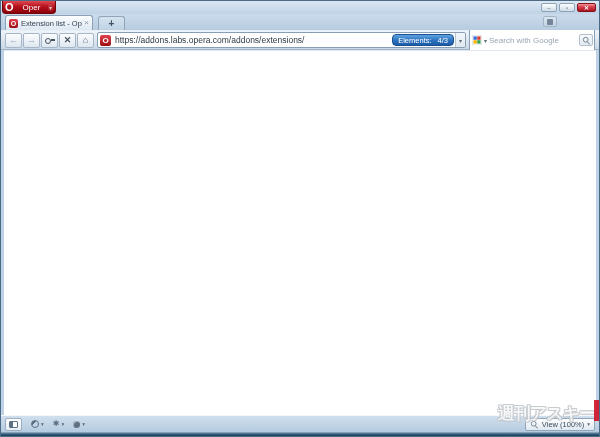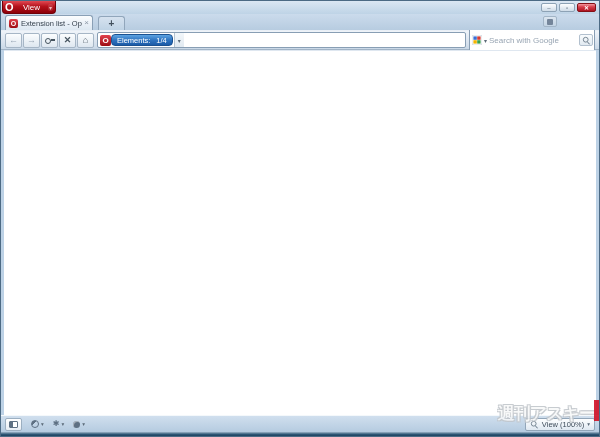--- a/index.html
+++ b/index.html
@@ -154,21 +154,21 @@
     background:#cf1126; opacity:.9; }
 </style>
 </head>
 <body>
 
 <div class="window">
 
   <div class="titlebar">
     <div class="menu-btn">
       <span class="menu-o">O</span>
-      <span class="menu-label">View</span>
+      <span class="menu-label">Oper</span>
       <span class="menu-chevron">▾</span>
     </div>
     <div class="win-controls">
       <span class="wc wc-min">–</span>
       <span class="wc wc-max">▫</span>
       <span class="wc wc-close">✕</span>
     </div>
   </div>
 
   <div class="tabbar">
@@ -197,23 +197,24 @@
     </div>
     <div class="nav-btn nav-dark">
       <span>✕</span>
     </div>
     <div class="nav-btn nav-dark">
       <span>⌂</span>
     </div>
 
     <div class="address-field">
       <span class="site-badge">O</span>
+      <input class="url-input" value="https://addons.labs.opera.com/addons/extensions/" style="">
       <span class="elements-badge">
         <span>Elements:</span>
-        <span>1/4</span>
+        <span>4/3</span>
       </span>
       <span class="addr-drop">
         <span>▾</span>
       </span>
     </div>
 
     <div class="search-field">
       <svg class="google-icon" viewBox="0 0 10 10" xmlns="http://www.w3.org/2000/svg">
         <rect x="0" y="0" width="10" height="10" rx="2" fill="#fff" stroke="#b9c4cf" stroke-width="0.6"></rect>
         <rect x="1.4" y="1.4" width="3.4" height="3.4" fill="#3b6fd4"></rect>

